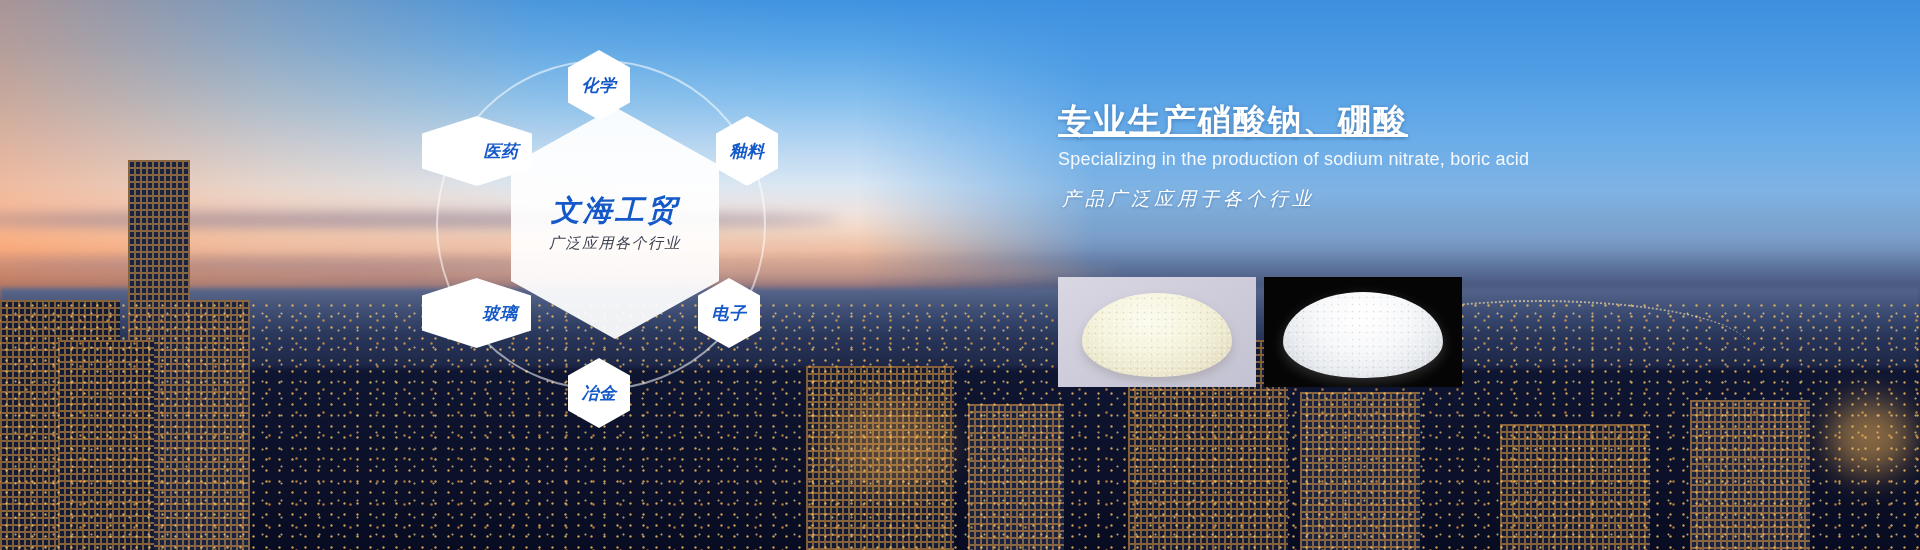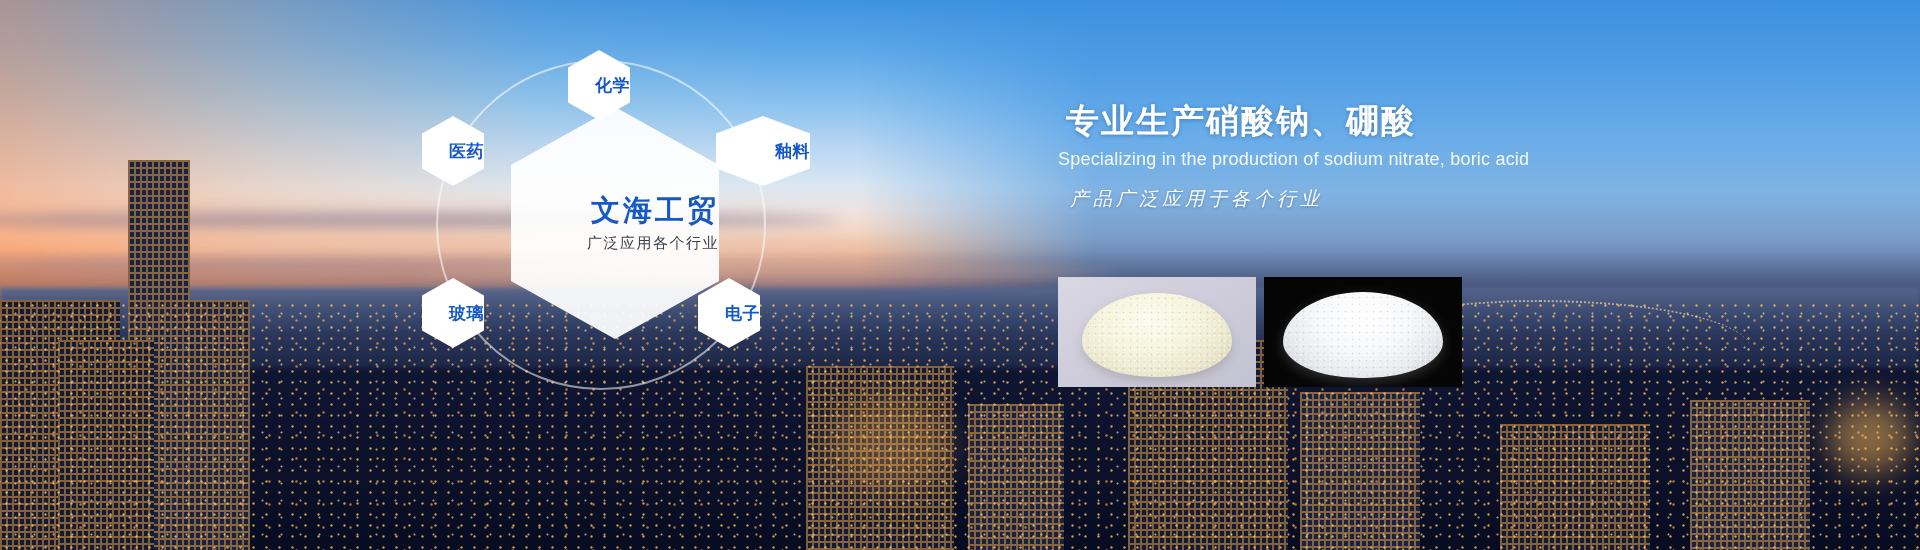--- a/index.html
+++ b/index.html
@@ -87,22 +87,23 @@
   
   .diagram{position:absolute;left:430px;top:24px;width:370px;height:420px;}
   .ring{
     position:absolute;left:6px;top:36px;width:326px;height:326px;
     border:2px solid rgba(255,255,255,.55);border-radius:50%;
   }
   .hex{
     position:absolute;
     background:#ffffff;
     clip-path:polygon(50% 0%,100% 25%,100% 75%,50% 100%,0% 75%,0% 25%);
-    display:flex;flex-direction:column;align-items:flex-end;justify-content:center;
+    display:flex;flex-direction:column;align-items:center;justify-content:center;
     box-shadow:0 2px 14px rgba(16,40,90,.22);
+    font-style:italic;
   }
   .hex-sm{width:62px;height:70px;}
   .hex-sm .lbl{
     font-size:17px;font-weight:bold;color:#1559c8;letter-spacing:.5px;
     line-height:1;white-space:nowrap;
   }
   .hex-center{
     width:208px;height:232px;left:81px;top:83px;
     background:rgba(255,255,255,.93);
   }
@@ -111,30 +112,31 @@
     line-height:1.1;margin-bottom:8px;
   }
   .hex-center .t2{
     font-size:15px;color:#3b4250;letter-spacing:1.5px;line-height:1.1;
   }
 
   
   .copy{position:absolute;left:1058px;top:100px;width:560px;}
   .copy .h1{
     font-size:33px;font-weight:bold;color:#ffffff;letter-spacing:2px;
-    line-height:1.25;margin:0 0 7px 8px;
+    line-height:1.25;margin:0 0 7px 0;
     text-shadow:0 1px 4px rgba(10,40,90,.35);
+    text-decoration:underline;
   }
   .copy .h2{
     font-size:18px;color:rgba(255,255,255,.93);letter-spacing:.2px;
     line-height:1.3;margin:0 0 16px 0;font-weight:normal;
   }
   .copy .h3{
     font-size:19px;color:#ffffff;letter-spacing:4px;line-height:1.2;
-    margin:12px;font-family:"Liberation Serif","DejaVu Serif",serif;
+    margin:4px;font-family:"Liberation Serif","DejaVu Serif",serif;
     font-style:italic;font-weight:normal;
     text-shadow:0 1px 3px rgba(10,40,90,.3);
   }
 
   
   .photos{position:absolute;left:1058px;top:277px;display:flex;gap:8px;}
   .photo{width:198px;height:110px;position:relative;overflow:hidden;}
   .photo.p1{background:linear-gradient(150deg,#d9d7e2 0%,#cfcddb 45%,#c3c2d2 100%);}
   .photo.p2{background:#050505;}
   .pile{
@@ -195,34 +197,37 @@
   </div>
 
   <div class="diagram">
 
     <div class="ring"></div>
 
     <div class="hex hex-sm" style="left:138px;top:26px;">
       <span class="lbl">化学</span>
     </div>
 
-    <div class="hex hex-sm" style="left:286px;top:92px;padding-left:32px;">
+    <div class="hex hex-sm" style="left:286px;top:92px;">
       <span class="lbl">釉料</span>
     </div>
 
     <div class="hex hex-sm" style="left:268px;top:254px;">
       <span class="lbl">电子</span>
     </div>
 
-
-    <div class="hex hex-sm" style="left:-8px;top:254px;">
+    <div class="hex hex-sm" style="left:138px;top:334px;">
+      <span class="lbl">冶金</span>
+    </div>
+
+    <div class="hex hex-sm" style="left:-8px;top:254px;padding-left:47px;">
       <span class="lbl">玻璃</span>
     </div>
 
-    <div class="hex hex-sm" style="left:-8px;top:92px;">
+    <div class="hex hex-sm" style="left:-8px;top:92px;padding-left:48px;">
       <span class="lbl">医药</span>
     </div>
 
     <div class="hex hex-center">
       <div class="t1">文海工贸</div>
       <div class="t2">广泛应用各个行业</div>
     </div>
   </div>
 
   <div class="copy">

